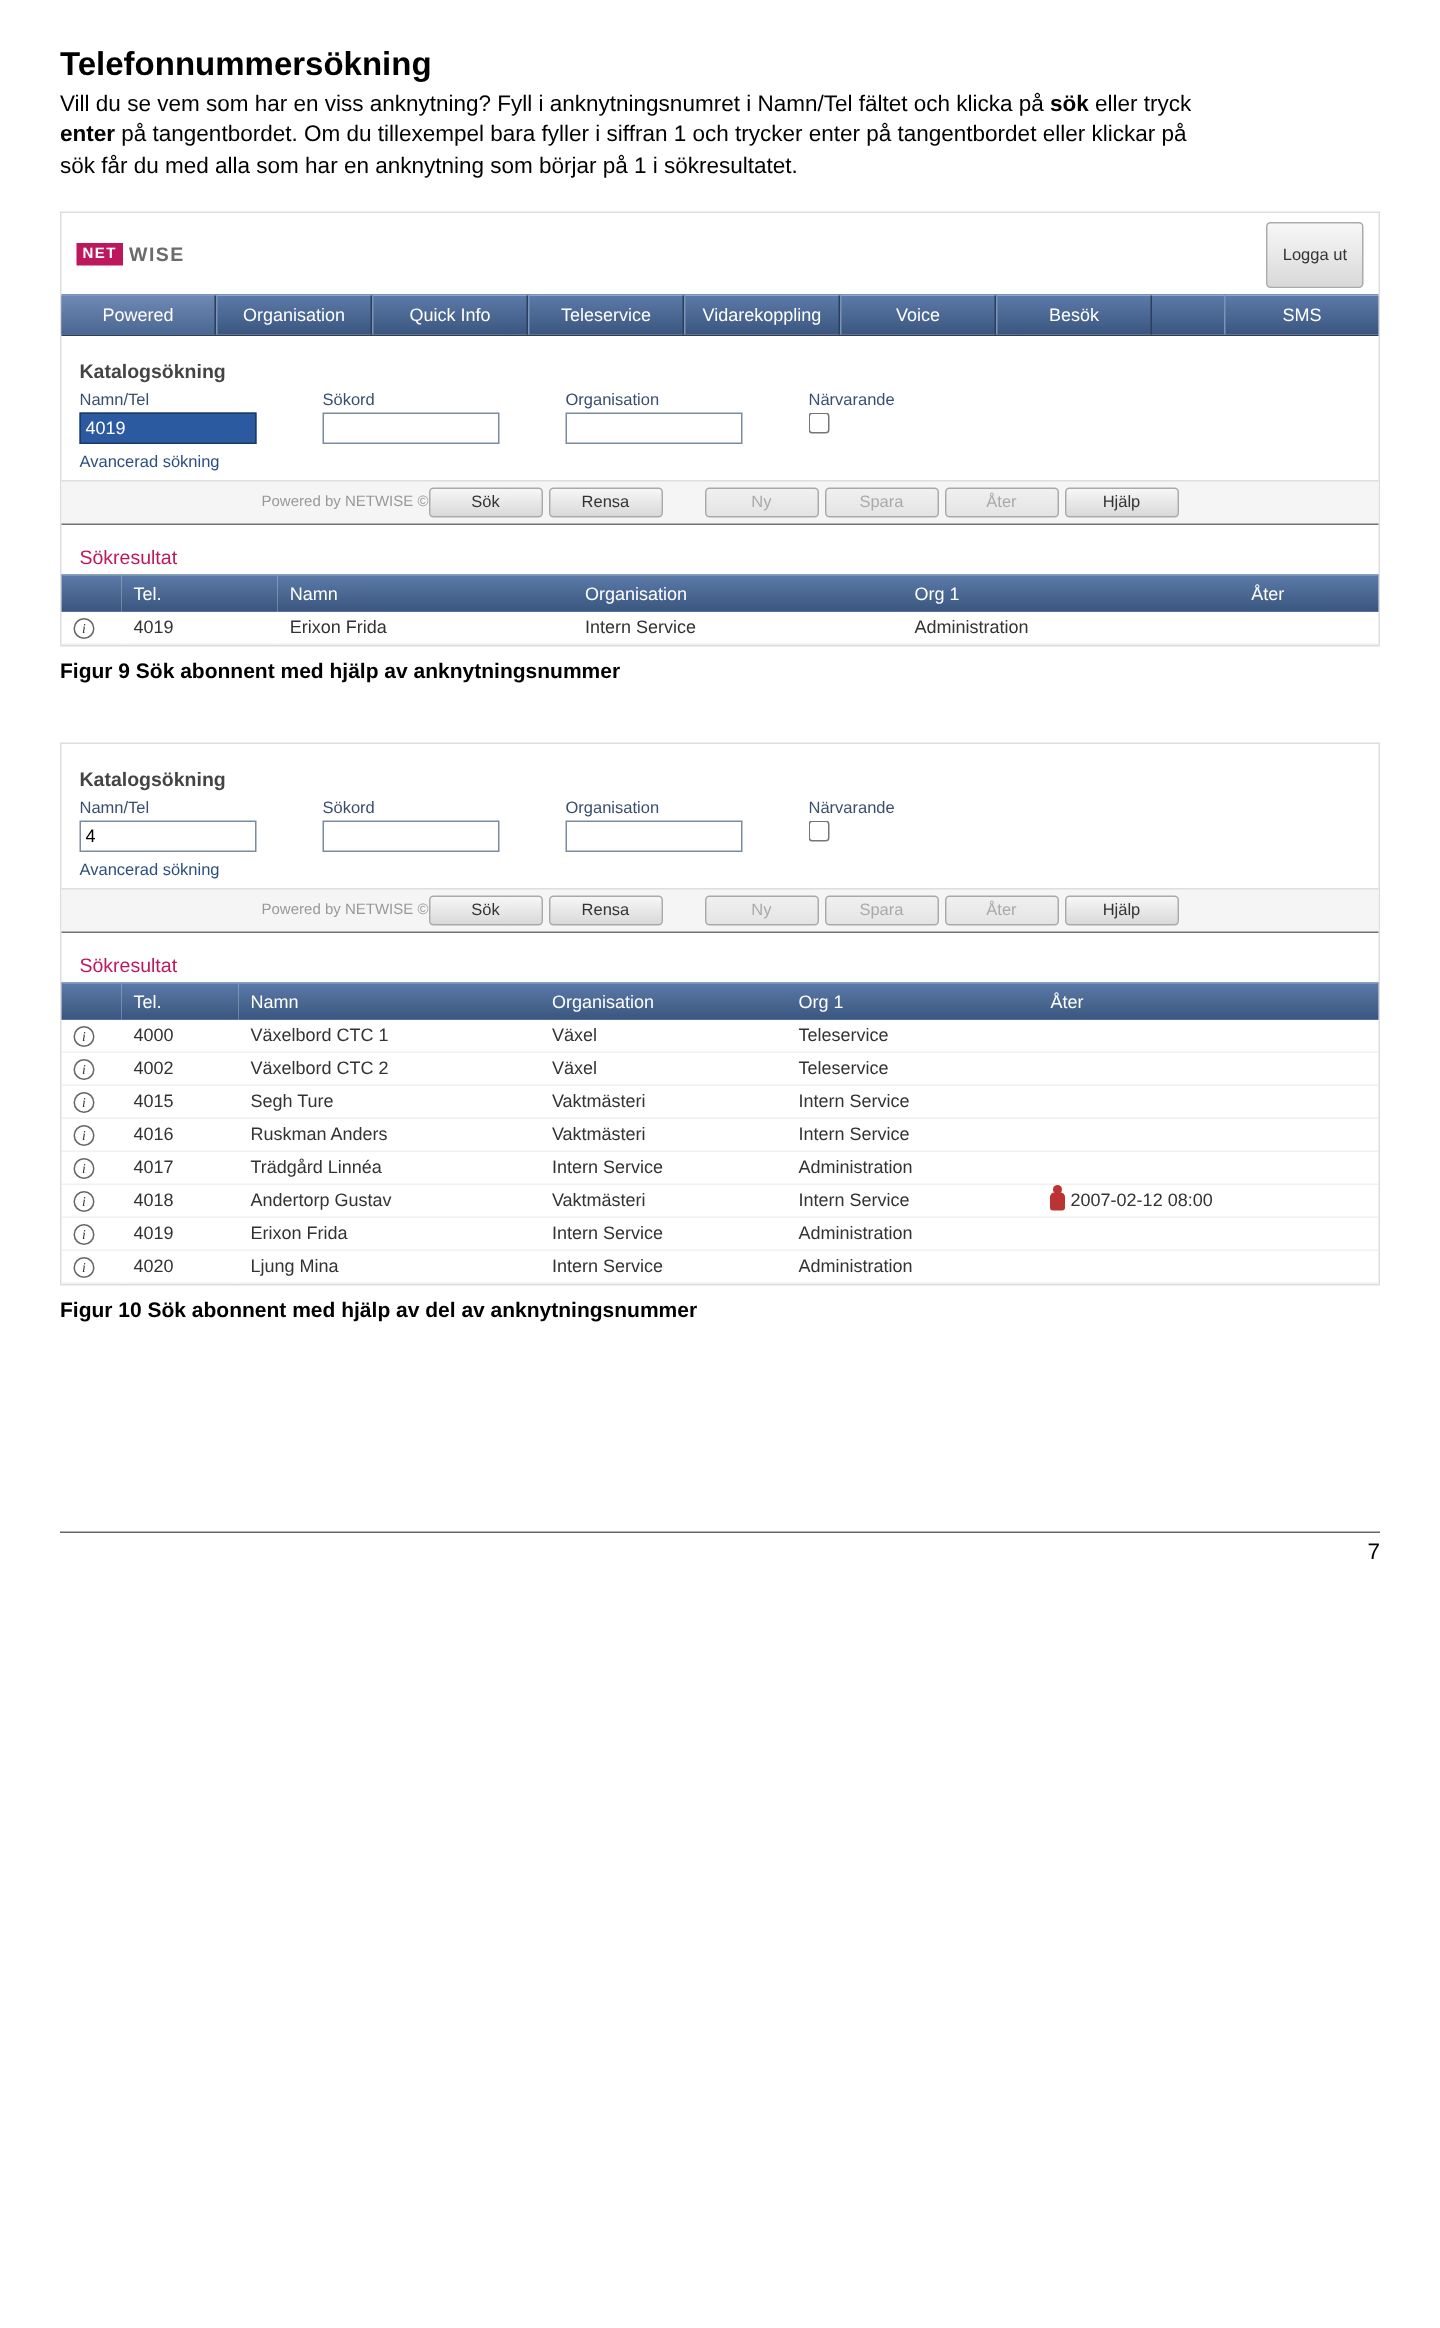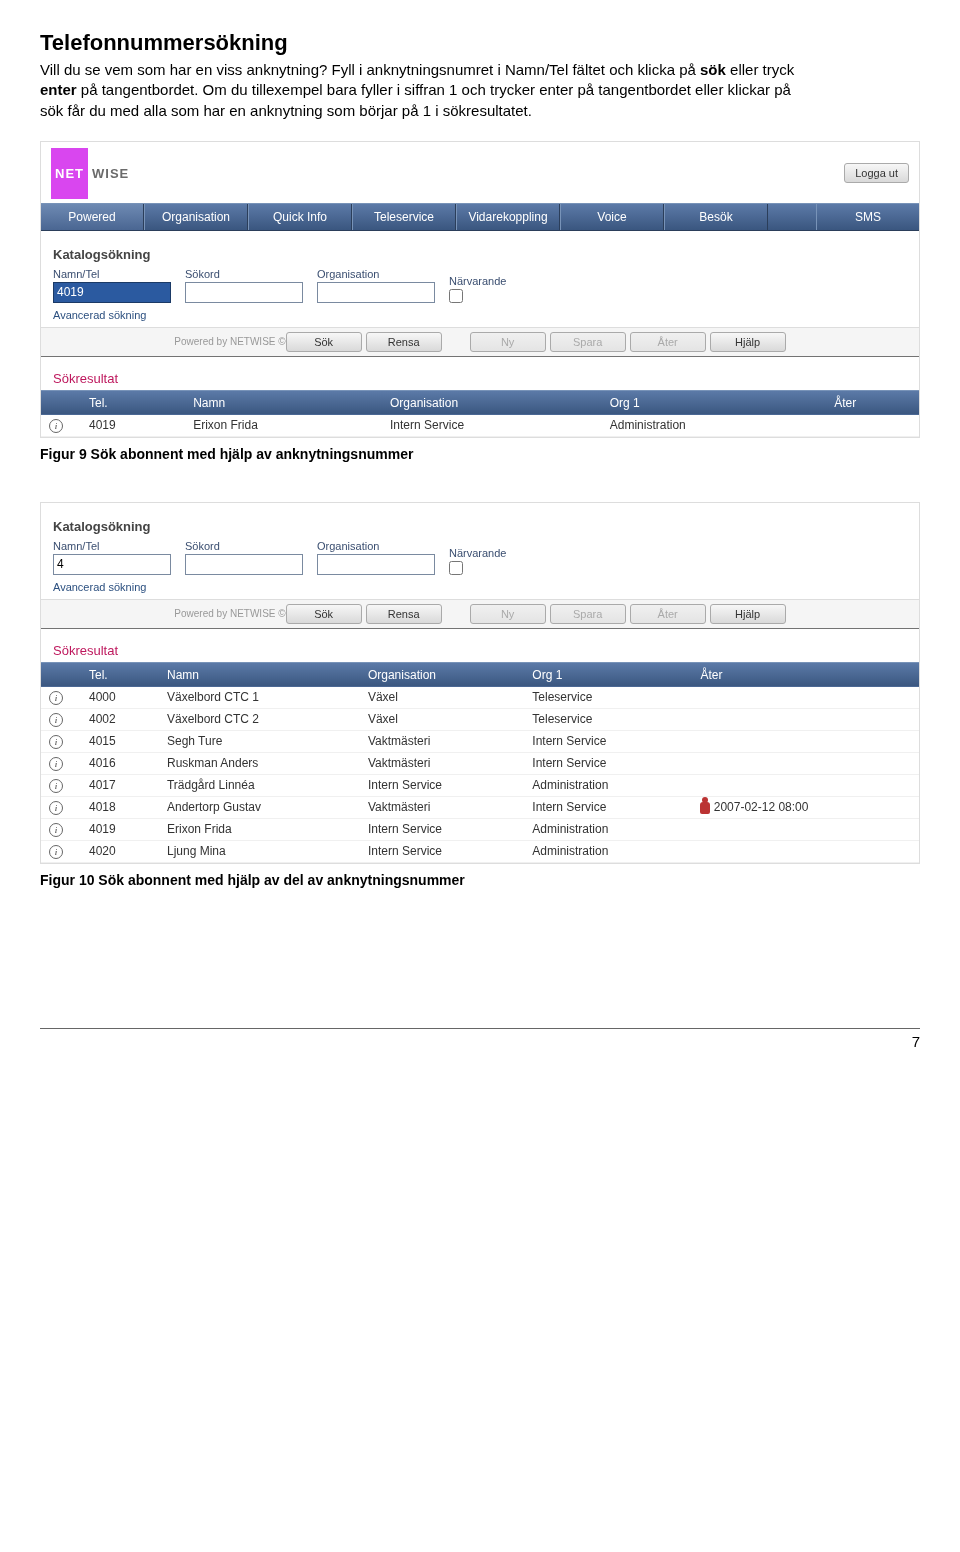--- a/index.html
+++ b/index.html
@@ -36,45 +36,45 @@
     align-items: center;
     justify-content: space-between;
     padding: 6px 10px 4px 10px;
   }
   .logo {
     display: flex;
     align-items: center;
     gap: 2px;
   }
   .logo .net {
-    background: #d946ef;
+    background: #be185d;
     color: #fff;
     font-weight: bold;
-    padding: 18px 4px;
-    font-size: 13px;
+    padding: 2px 4px;
+    font-size: 10px;
     letter-spacing: 1px;
   }
   .logo .wise {
     color: #6b6b6b;
     font-weight: bold;
     font-size: 13px;
     letter-spacing: 1px;
     padding-left: 2px;
   }
   .top-link {
     color: #2b4f7f;
     text-align: center;
     flex: 1;
     font-size: 12px;
   }
   .logout-btn {
     background: linear-gradient(#f7f7f7,#d9d9d9);
     border: 1px solid #aaa;
     border-radius: 3px;
-    padding: 3px 10px;
+    padding: 15px 10px;
     font-size: 11px;
     color: #333;
   }
 
   .tabs {
     display: flex;
     background: linear-gradient(#5c7aa8,#3a567f);
     border-top: 1px solid #7893b8;
     border-bottom: 1px solid #2b3e5a;
   }
@@ -95,23 +95,23 @@
 
   .section-title {
     font-weight: bold;
     color: #444;
     font-size: 13px;
     padding: 16px 12px 6px 12px;
   }
 
   .search-row {
     display: flex;
-    gap: 14px;
+    gap: 44px;
     padding: 0 12px 4px 12px;
-    align-items: flex-end;
+    align-items: flex-start;
   }
   .field {
     display: flex;
     flex-direction: column;
     font-size: 11px;
     color: #3a4e70;
   }
   .field label { margin-bottom: 2px; }
   .field input[type="text"] {
     width: 110px;

